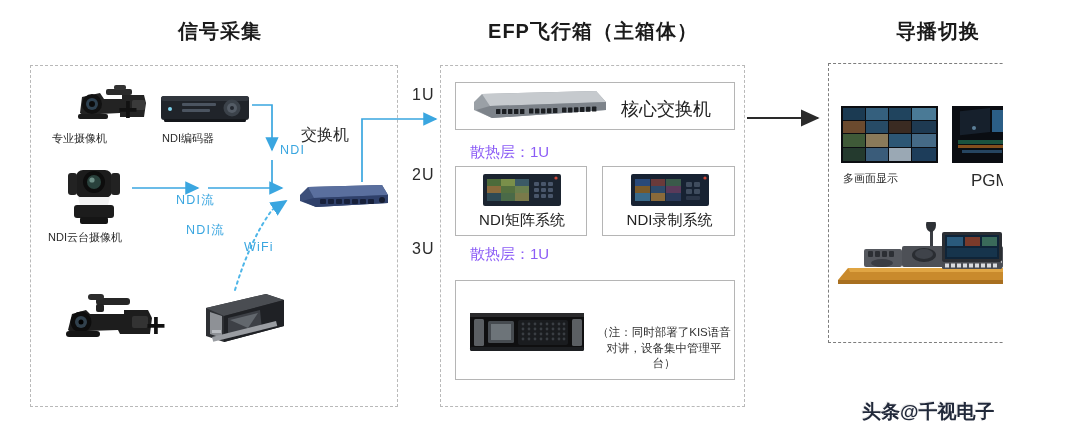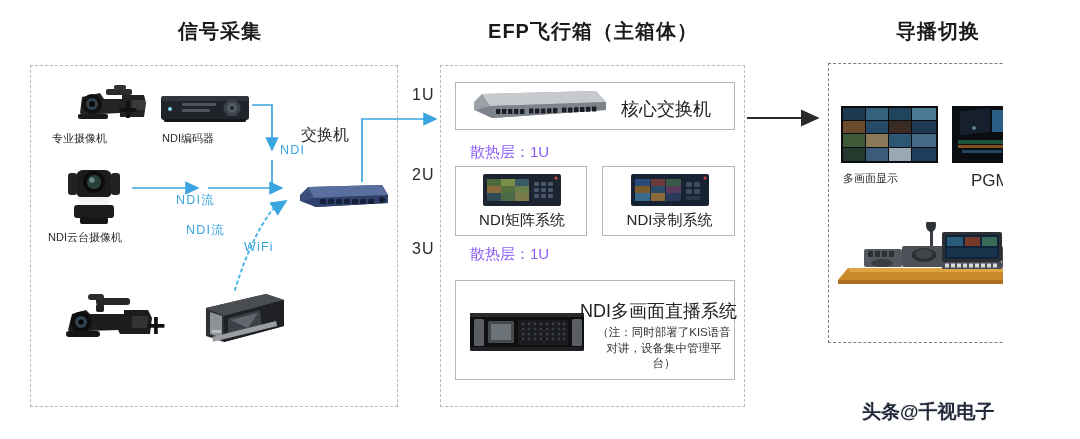--- a/index.html
+++ b/index.html
@@ -347,21 +347,20 @@
             <circle cx="67" cy="30" r="1.4"></circle>
             <circle cx="73" cy="30" r="1.4"></circle>
           <circle cx="79" cy="30" r="1.4"></circle>
             <circle cx="85" cy="30" r="1.4"></circle>
             <circle cx="91" cy="30" r="1.4"></circle>
             <circle cx="96" cy="30" r="1.4"></circle>
         </g>
         <rect x="2" y="38" width="114" height="4" rx="1.5" fill="#1d1f22"></rect>
       </svg>
     </div>
-    <div class="abs dev-title" style="left:124px;top:18px;">NDI多画面直播系统</div>
     <div class="abs note" style="left:140px;top:44px;width:136px;">（注：同时部署了KIS语音
 对讲，设备集中管理平台）</div>
   </div>
 
   <div class="abs dash-box dark" style="left:828px;top:63px;width:220px;height:280px;"></div>
 
   <div class="abs" style="left:841px;top:106px;width:97px;height:57px;">
     <svg class="art" viewBox="0 0 97 57" width="97" height="57">
       <rect x="0" y="0" width="97" height="57" fill="#0b0d11"></rect>
       <g>

